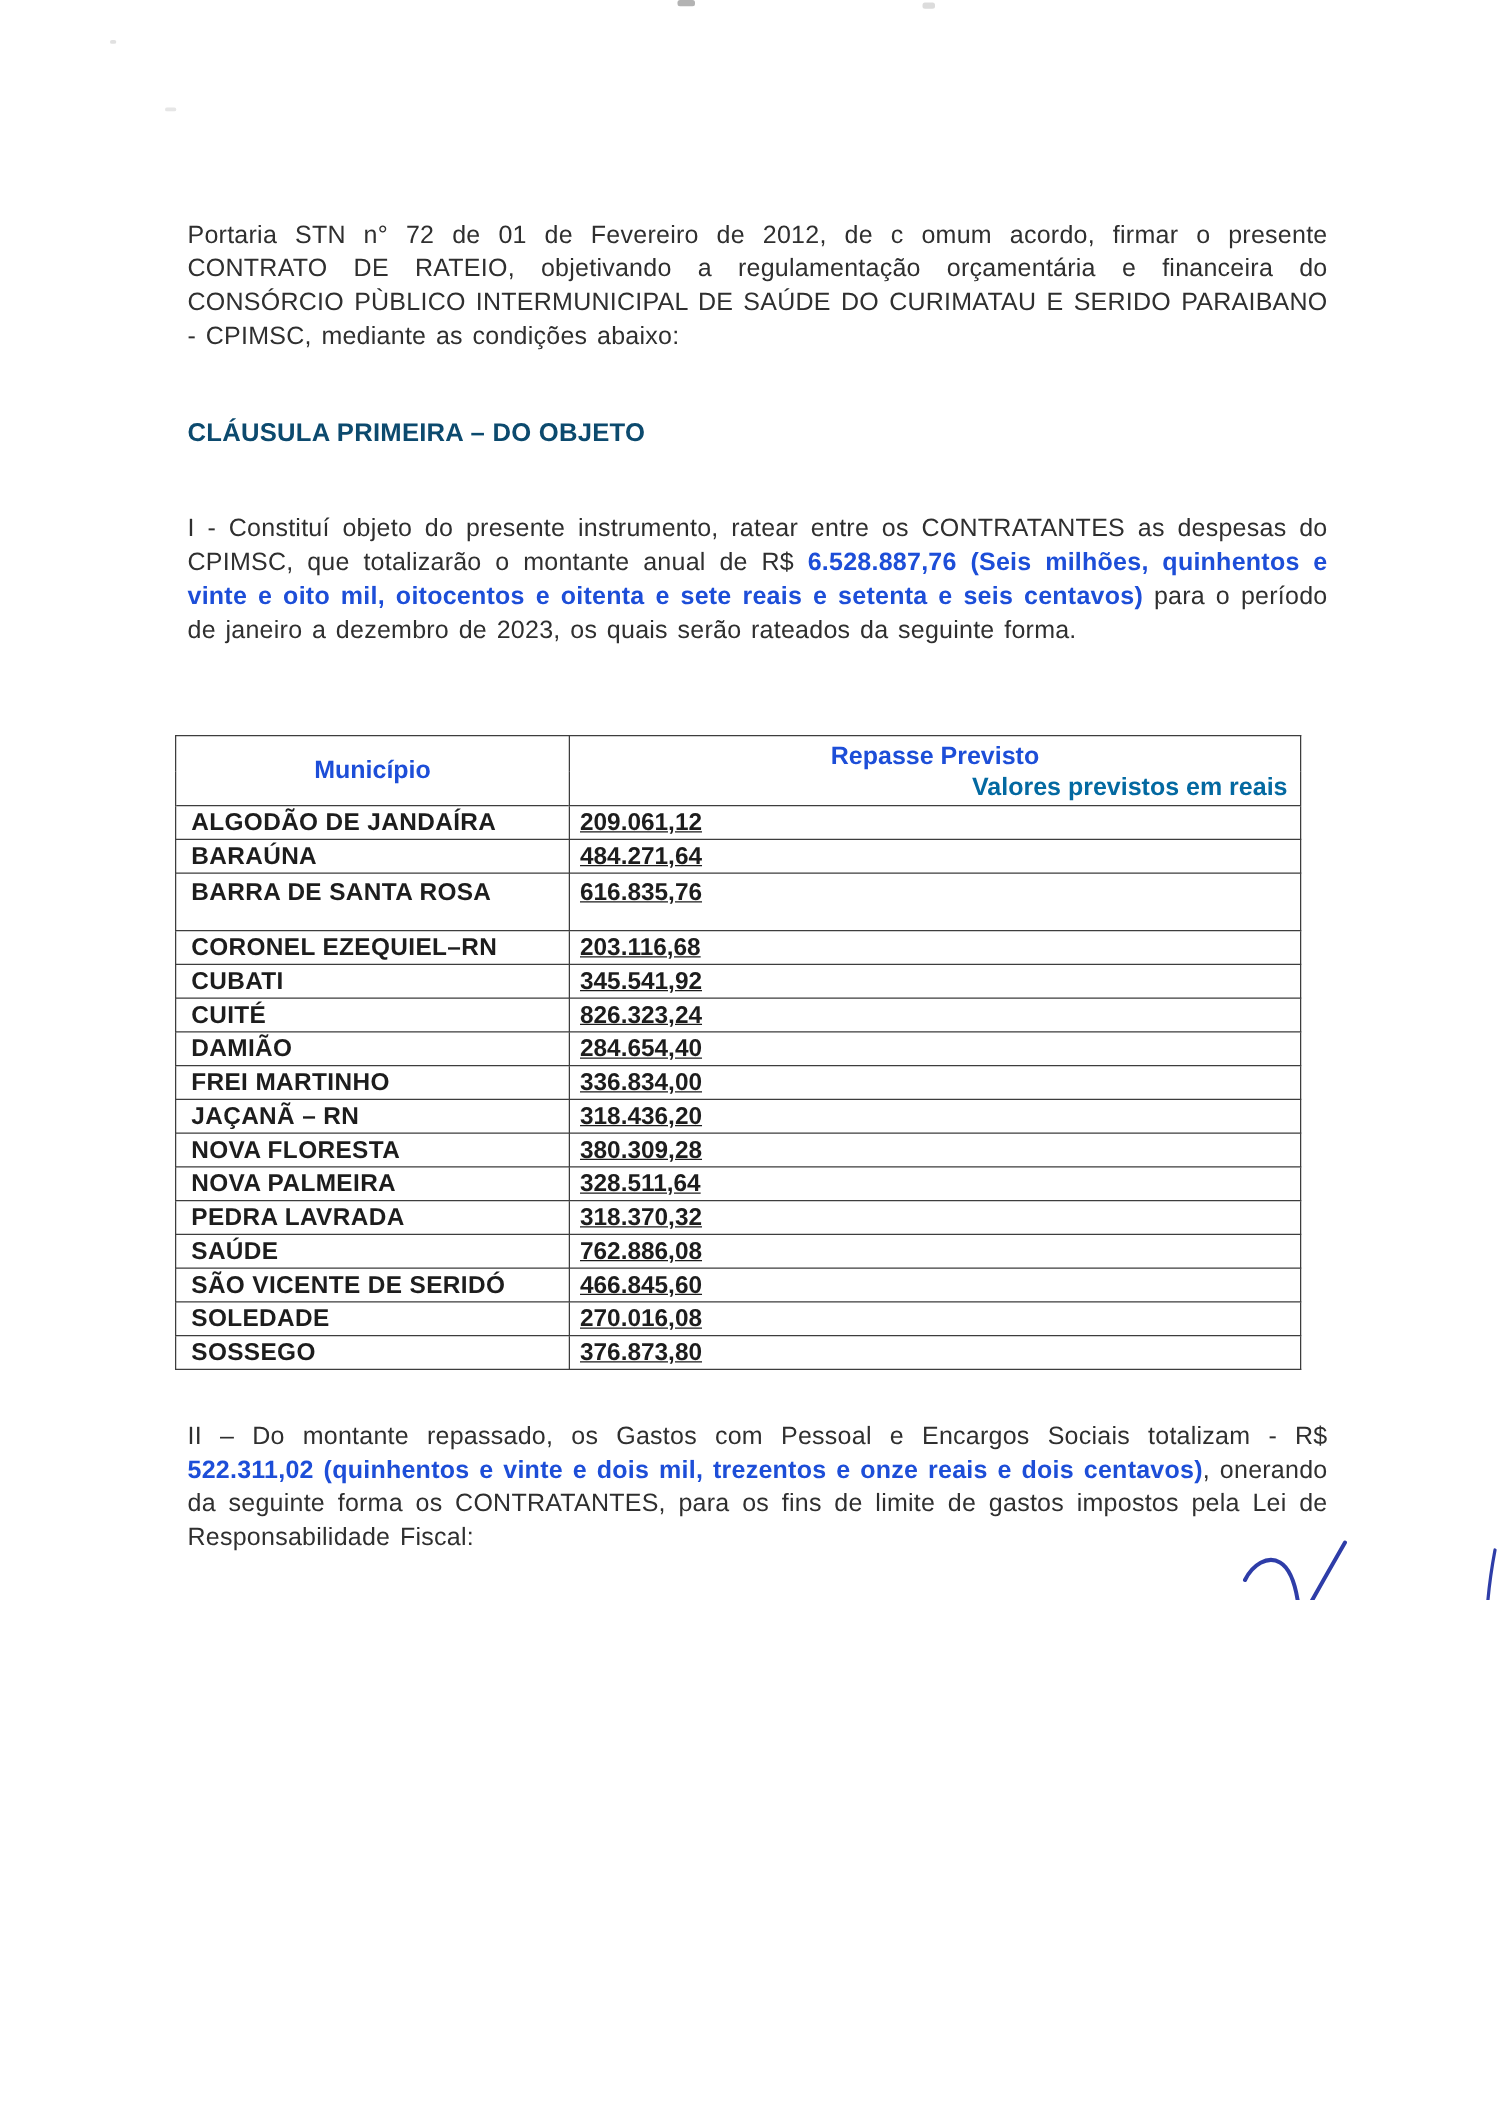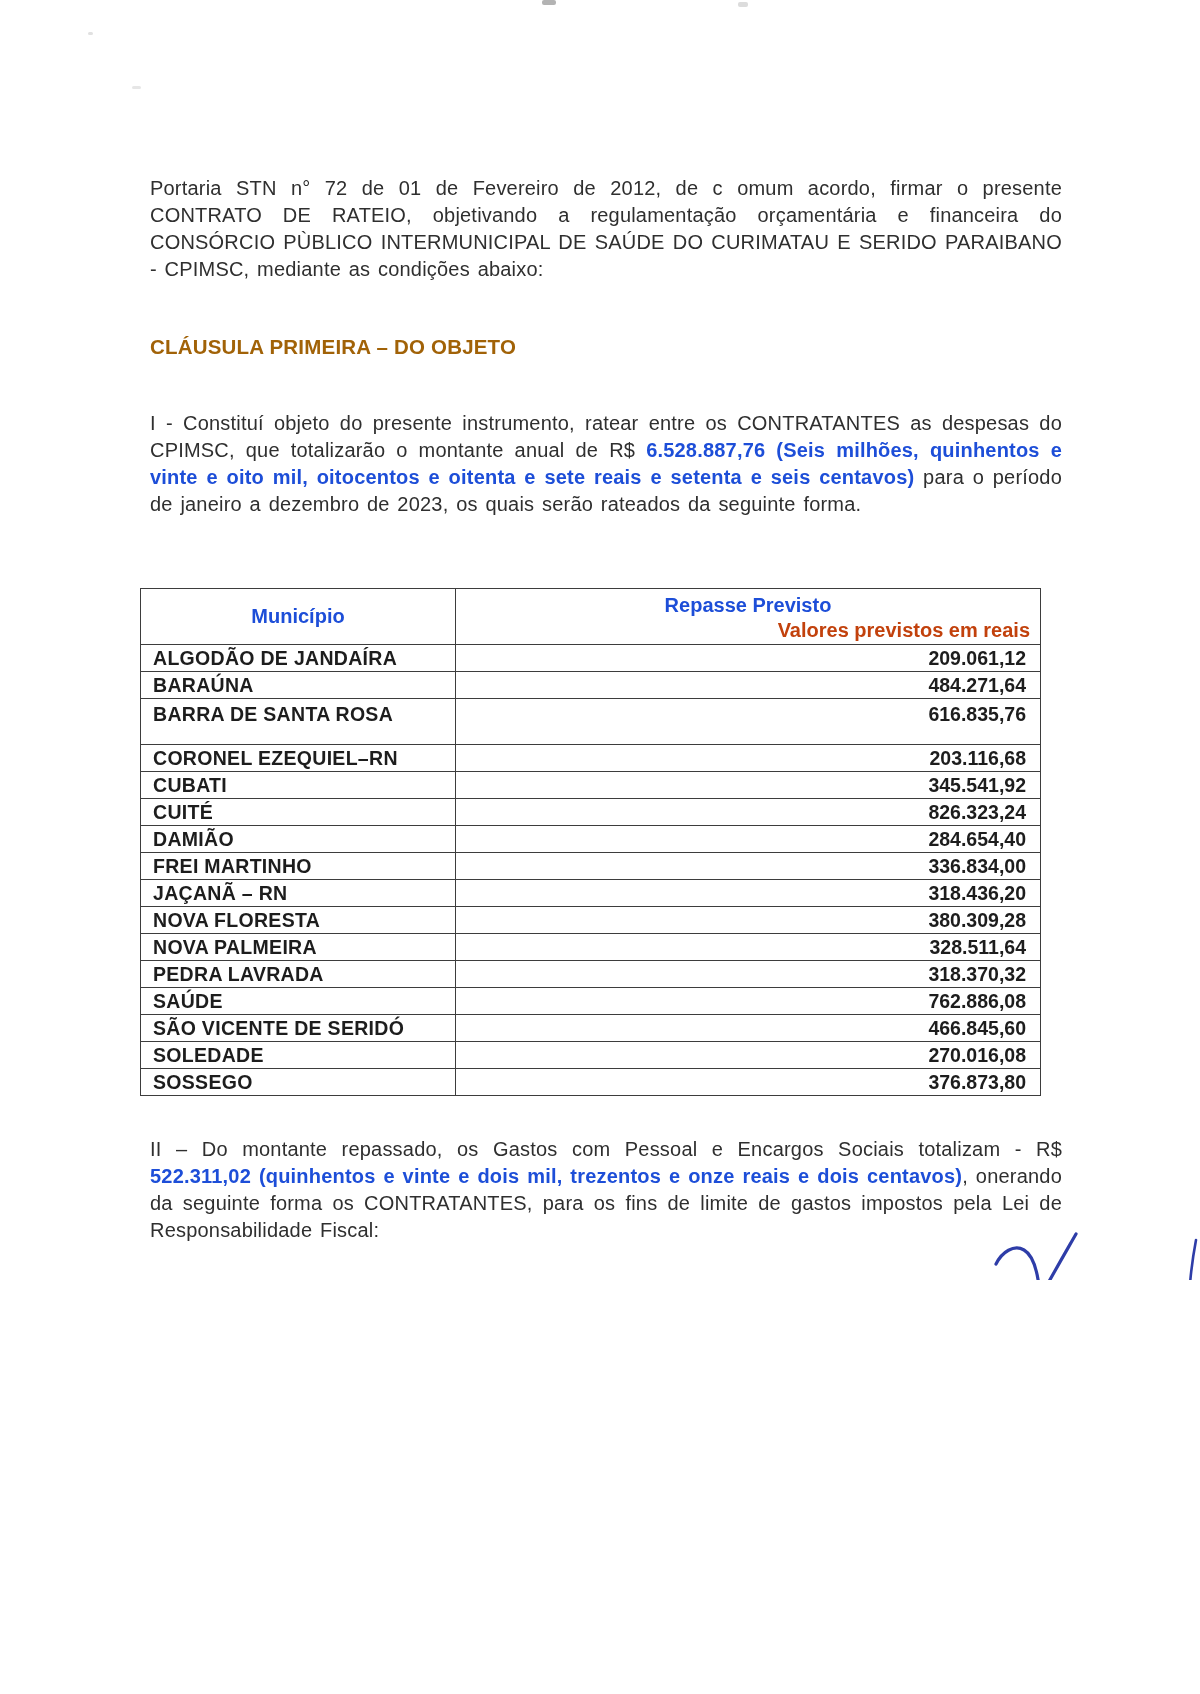--- a/index.html
+++ b/index.html
@@ -15,21 +15,21 @@
   .para{
     font-size:20px;line-height:27px;
     text-align:justify;
     color:#2f2f2f;
     letter-spacing:.2px;
     word-spacing:2px;
   }
   .para .b{font-weight:bold;color:#1d4ed8;}
   .heading{
     position:absolute;left:150px;top:335px;
-    font-size:20.5px;font-weight:bold;color:#a16207;
+    font-size:20.5px;font-weight:bold;color:#0c4a6e;
     letter-spacing:.2px;
   }
   #p1{top:175px;}
   #p2{top:410px;}
   #p3{top:1136px;}
   
   .rate-table{
     position:absolute;left:140px;top:588px;
     width:901px;
     border-collapse:collapse;
@@ -39,30 +39,30 @@
     border:1px solid #3d3d3d;
   }
   .rate-table col.c1{width:315px;}
   .rate-table th{
     font-size:20px;font-weight:bold;color:#1d4ed8;
     padding:0;border-bottom:none;
   }
   .rate-table .hdr-top{height:28px;vertical-align:bottom;text-align:center;}
   .rate-table .hdr-sub{
     height:27px;text-align:right;padding-right:10px;
-    font-size:20px;font-weight:bold;color:#c2410c;
+    font-size:20px;font-weight:bold;color:#0369a1;
     border-top:none;
   }
   .rate-table td{
     height:26px;line-height:26px;
     font-size:19.5px;font-weight:bold;color:#1d1d1d;
     white-space:nowrap;overflow:hidden;
   }
   .rate-table td.mun{padding:0 8px 0 12px;text-align:left;letter-spacing:.3px;}
-  .rate-table td.val{padding:0 14px 0 8px;text-align:right;}
+  .rate-table td.val{padding:0 14px 0 8px;text-align:left;text-decoration:underline;}
   .rate-table tr.tall td{height:42px;line-height:24px;vertical-align:top;padding-top:3px;}
   
   .ink-layer{position:absolute;left:0;top:0;z-index:5;pointer-events:none;}
   .ink{stroke:var(--ink,#2e3da8);fill:none;stroke-linecap:round;stroke-linejoin:round;}
   
   .speck{position:absolute;background:#9a9a9a;border-radius:2px;}
   .speck.s1{left:542px;top:0;width:14px;height:5px;opacity:.75;}
   .speck.s2{left:738px;top:2px;width:10px;height:5px;opacity:.35;}
   .speck.s3{left:88px;top:32px;width:5px;height:3px;opacity:.3;}
   .speck.s4{left:132px;top:86px;width:9px;height:3px;opacity:.25;}

